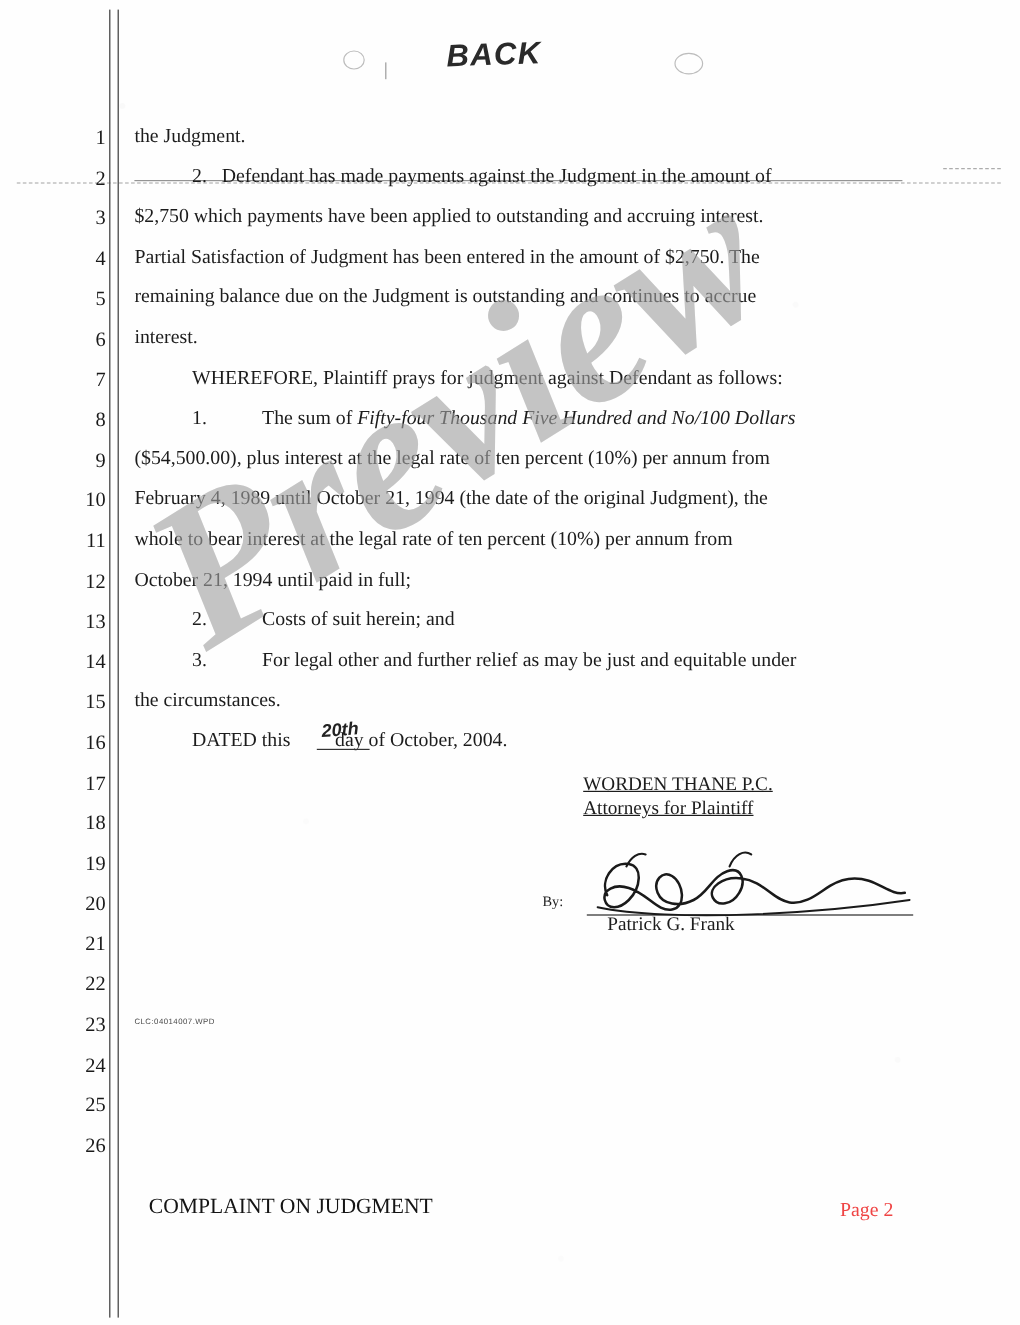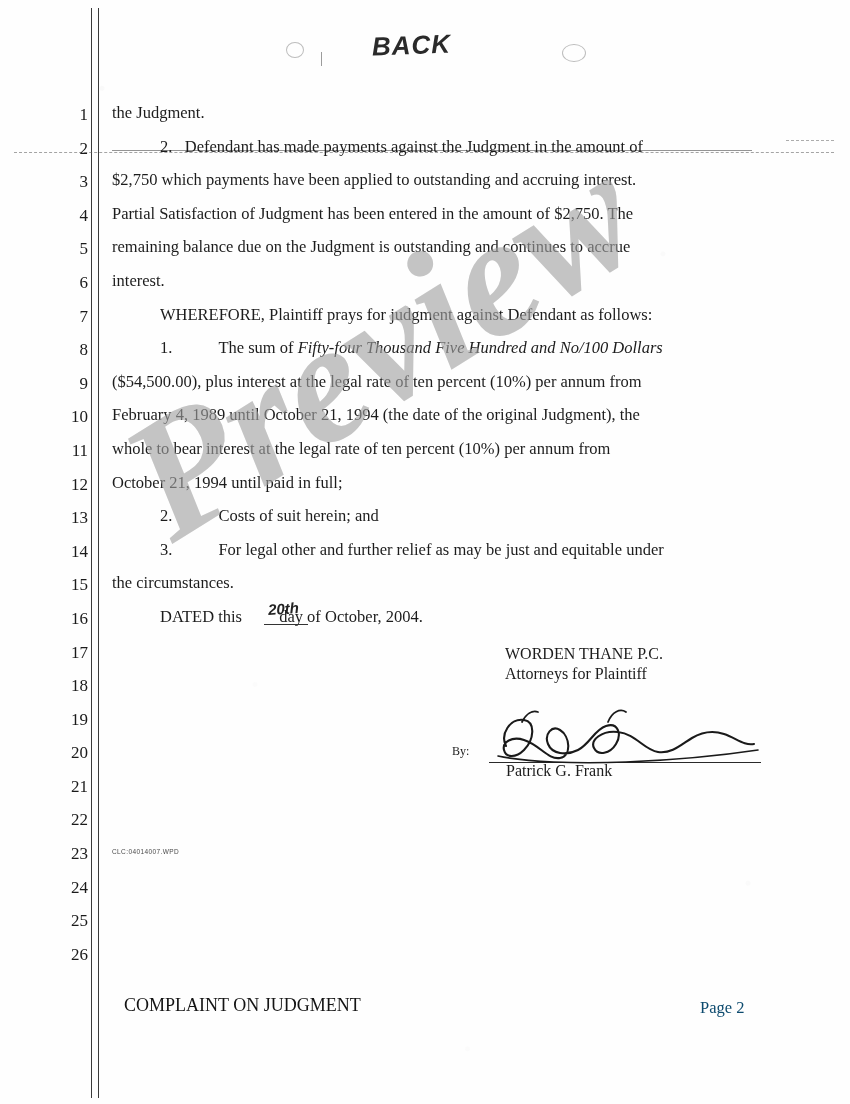--- a/index.html
+++ b/index.html
@@ -161,25 +161,26 @@
     left: 264px;
     top: 624px;
     width: 44px;
     height: 1px;
     background: #333;
   }
 
   
   .sig-block {
     position: absolute;
-    left: 505px;
+    left: 486px;
     top: 644px;
     font-size: 16px;
     color: #1c1c1c;
     line-height: 20px;
+    text-decoration: underline;
   }
   .by-label {
     position: absolute;
     left: 452px;
     top: 744px;
     font-size: 12px;
     color: #1c1c1c;
   }
   .sig-line {
     position: absolute;
@@ -220,21 +221,21 @@
     left: 124px;
     top: 995px;
     font-size: 18px;
     color: #141414;
   }
   .footer-page {
     position: absolute;
     left: 700px;
     top: 998px;
     font-size: 16.5px;
-    color: #0c4a6e;
+    color: #ef4444;
   }
 
   
   .watermark {
     position: absolute;
     left: 96px;
     top: 232px;
     width: 660px;
     height: 640px;
     pointer-events: none;

